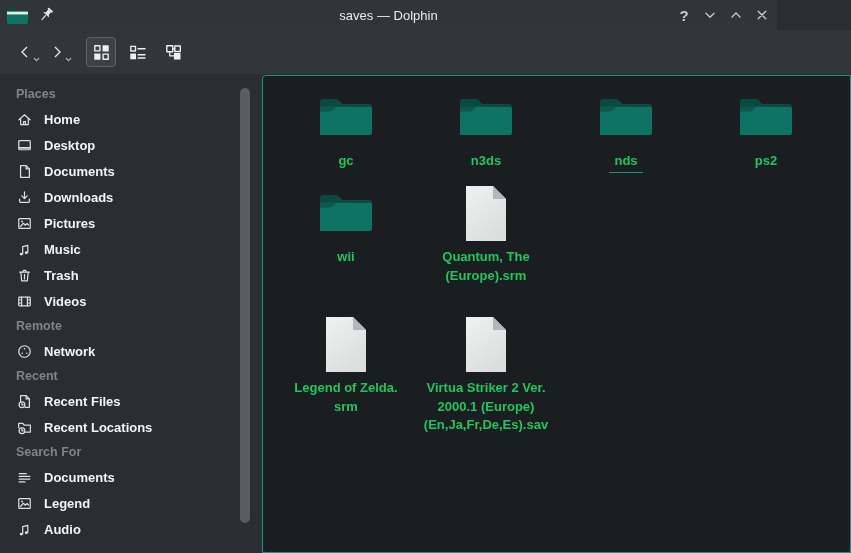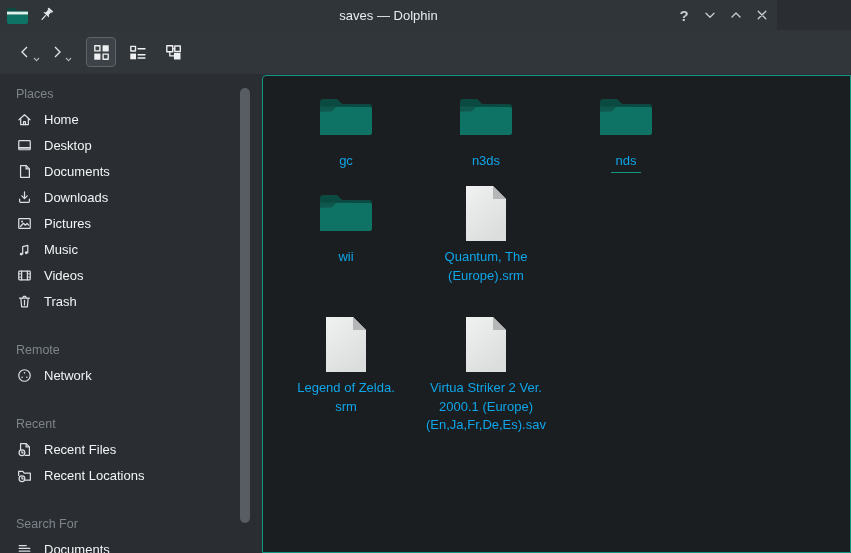--- a/index.html
+++ b/index.html
@@ -38,40 +38,40 @@
   }
   .vm-btn.selected { background:#3c4247; border-color:#5d646a; }
   .breadcrumb { position:absolute; left:264px; top:30px; height:44px; display:flex; align-items:center; gap:9px; }
   .crumb-sep { width:7px; height:7px; border-top:1.5px solid #8d959b; border-right:1.5px solid #8d959b; transform:rotate(45deg); flex:none; }
   .crumb { color:#c9ced2; font-size:13.5px; }
   .crumb.bold { color:#fcfcfc; font-weight:bold; }
   .right-group { position:absolute; right:10px; top:30px; height:44px; display:flex; align-items:center; gap:14px; color:#eff0f1; }
   .split-btn { display:flex; align-items:center; gap:8px; font-size:13.5px; color:#e9ecee; }
   .icon-btn { width:26px; height:26px; display:flex; align-items:center; justify-content:center; }
   
-  .content { position:absolute; left:0; top:74px; width:835px; height:479px; background:#2a2e33; }
+  .content { position:absolute; left:0; top:74px; width:835px; height:479px; background:#2a2e33;font-weight:bold; }
   .sidebar { position:absolute; left:0; top:0; width:260px; height:479px; overflow:hidden; padding:8px 0 0 16px; }
   .side-header { height:24px; display:flex; align-items:center; color:#7d858b; font-size:12.5px; }
-  .side-header.gap { margin-top:24px; }
+  .side-header.gap { margin-top:0; }
   .side-item { height:26px; display:flex; align-items:center; gap:11px; color:#f2f4f5; font-size:13px; }
   .side-item .si { width:17px; height:17px; color:#dde0e2; flex:none; display:flex; align-items:center; }
   .side-scrollbar {
     position:absolute; left:240px; top:14px; width:10px; height:435px;
     background:#575d62; border-radius:5px;
   }
   
   .view {
     position:absolute; left:262px; top:1px; width:589px; height:478px;
     background:#1b1e21; border:1px solid #119681; border-radius:4px 0 0 0;
     overflow:hidden;
   }
   .grid-row { position:absolute; left:13px; display:flex; }
   .cell { width:140px; display:flex; flex-direction:column; align-items:center; }
   .cell .icon-box { height:60px; width:100%; display:flex; align-items:center; justify-content:center; }
-  .cell .label { margin-top:5px; text-align:center; font-size:13px; line-height:18.5px; color:#0ea5e9; }
+  .cell .label { margin-top:5px; text-align:center; font-size:13px; line-height:18.5px; color:#22c55e; }
   .cell .label .lbl-line { display:block; }
   .cell.focused .label .lbl-line { border-bottom:1.5px solid #119681; padding:0 5px 1px 5px; }
 </style>
 </head>
 <body>
 
 <div class="window">
 
   <div class="titlebar">
     <span class="appicon">
@@ -249,38 +249,38 @@
               <path d="M6.3 12.2 V5.3 L11.1 4.1 V11"></path>
               <circle cx="4.9" cy="12.3" r="1.35" fill="currentColor" stroke="none"></circle>
               <circle cx="9.7" cy="11.1" r="1.35" fill="currentColor" stroke="none"></circle>
             </svg>
           </span>
           <span>Music</span>
         </div>
         <div class="side-item">
           <span class="si">
             <svg width="17" height="17" viewBox="0 0 16 16" fill="none" stroke="currentColor" stroke-width="1.15" stroke-linejoin="round" stroke-linecap="round">
-              <rect x="2.6" y="3.8" width="10.8" height="8.4" rx="0.8"></rect>
-              <path d="M5.3 3.9 V12.1 M10.7 3.9 V12.1"></path>
-              <path d="M2.8 6.5 H5.2 M2.8 9.5 H5.2 M10.8 6.5 H13.2 M10.8 9.5 H13.2" stroke-width="0.9"></path>
-            </svg>
-          </span>
-          <span>Videos</span>
-        </div>
-        <div class="side-item">
-          <span class="si">
-            <svg width="17" height="17" viewBox="0 0 16 16" fill="none" stroke="currentColor" stroke-width="1.15" stroke-linejoin="round" stroke-linecap="round">
               <path d="M4.6 5.2 L5.3 13 H10.7 L11.4 5.2"></path>
               <path d="M3.4 4.9 H12.6"></path>
               <path d="M6.4 4.7 L7 3.2 H9 L9.6 4.7"></path>
               <path d="M8 7 V11.2"></path>
             </svg>
           </span>
           <span>Trash</span>
         </div>
+        <div class="side-item">
+          <span class="si">
+            <svg width="17" height="17" viewBox="0 0 16 16" fill="none" stroke="currentColor" stroke-width="1.15" stroke-linejoin="round" stroke-linecap="round">
+              <rect x="2.6" y="3.8" width="10.8" height="8.4" rx="0.8"></rect>
+              <path d="M5.3 3.9 V12.1 M10.7 3.9 V12.1"></path>
+              <path d="M2.8 6.5 H5.2 M2.8 9.5 H5.2 M10.8 6.5 H13.2 M10.8 9.5 H13.2" stroke-width="0.9"></path>
+            </svg>
+          </span>
+          <span>Videos</span>
+        </div>
         <div class="side-header gap">Remote</div>
         <div class="side-item">
           <span class="si">
             <svg width="17" height="17" viewBox="0 0 16 16" fill="none" stroke="currentColor" stroke-width="1.15" stroke-linejoin="round" stroke-linecap="round">
               <circle cx="8" cy="8" r="5.4"></circle>
               <circle cx="8" cy="5.5" r="0.75" fill="currentColor" stroke="none"></circle>
               <circle cx="5.8" cy="9.7" r="0.75" fill="currentColor" stroke="none"></circle>
               <circle cx="10.2" cy="9.7" r="0.75" fill="currentColor" stroke="none"></circle>
             </svg>
           </span>
@@ -318,21 +318,21 @@
           <span>Documents</span>
         </div>
         <div class="side-item">
           <span class="si">
             <svg width="17" height="17" viewBox="0 0 16 16" fill="none" stroke="currentColor" stroke-width="1.15" stroke-linejoin="round" stroke-linecap="round">
               <rect x="2.6" y="3.5" width="10.8" height="9" rx="0.6"></rect>
               <path d="M4.2 10.8 L7 7.8 L8.8 9.6 L10.4 8 L11.8 9.4"></path>
               <circle cx="5.7" cy="6.1" r="0.9" fill="currentColor" stroke="none"></circle>
             </svg>
           </span>
-          <span>Dolphin</span>
+          <span>Legend</span>
         </div>
         <div class="side-item">
           <span class="si">
             <svg width="17" height="17" viewBox="0 0 16 16" fill="none" stroke="currentColor" stroke-width="1.15" stroke-linejoin="round" stroke-linecap="round">
               <path d="M6.3 12.2 V5.3 L11.1 4.1 V11"></path>
               <circle cx="4.9" cy="12.3" r="1.35" fill="currentColor" stroke="none"></circle>
               <circle cx="9.7" cy="11.1" r="1.35" fill="currentColor" stroke="none"></circle>
             </svg>
           </span>
           <span>Audio</span>
@@ -368,20 +368,32 @@
           <div class="cell focused" title="nds">
             <div class="icon-box">
               <svg width="56" height="46" viewBox="0 0 56 46">
      <path d="M2 8 q0-3 3-3 h13 q1.6 0 2.6 1.2 l2.2 2.6 q1 1.2 2.6 1.2 h25.6 q3 0 3 3 v25 q0 3-3 3 H5 q-3 0-3-3 z" fill="#0b4a41"></path>
      <path d="M2 12.5 H34 q1 0 1.7 0.8 L38 16 H54 V38 q0 3-3 3 H5 q-3 0-3-3 z" fill="#10584d"></path>
      <path d="M2 41 V19.5 q0-2 2-2 h8.6 q1.2 0 2-0.9 l2.4-2.7 q0.8-0.9 2-0.9 H52 q2 0 2 2 V38 q0 3-3 3 H5 q-2 0-3 0 z" fill="#0e7365"></path>
    </svg>
             </div>
             <div class="label">
               <span class="lbl-line">nds</span>
+            </div>
+          </div>
+          <div class="cell" title="ps2">
+            <div class="icon-box">
+              <svg width="56" height="46" viewBox="0 0 56 46">
+     <path d="M2 8 q0-3 3-3 h13 q1.6 0 2.6 1.2 l2.2 2.6 q1 1.2 2.6 1.2 h25.6 q3 0 3 3 v25 q0 3-3 3 H5 q-3 0-3-3 z" fill="#0b4a41"></path>
+     <path d="M2 12.5 H34 q1 0 1.7 0.8 L38 16 H54 V38 q0 3-3 3 H5 q-3 0-3-3 z" fill="#10584d"></path>
+     <path d="M2 41 V19.5 q0-2 2-2 h8.6 q1.2 0 2-0.9 l2.4-2.7 q0.8-0.9 2-0.9 H52 q2 0 2 2 V38 q0 3-3 3 H5 q-2 0-3 0 z" fill="#0e7365"></path>
+   </svg>
+            </div>
+            <div class="label">
+              <span class="lbl-line">ps2</span>
             </div>
           </div>
         </div>
         <div class="grid-row" style="top: 107px; justify-content: center;">
           <div class="cell" title="wii">
             <div class="icon-box">
               <svg width="56" height="46" viewBox="0 0 56 46">
      <path d="M2 8 q0-3 3-3 h13 q1.6 0 2.6 1.2 l2.2 2.6 q1 1.2 2.6 1.2 h25.6 q3 0 3 3 v25 q0 3-3 3 H5 q-3 0-3-3 z" fill="#0b4a41"></path>
      <path d="M2 12.5 H34 q1 0 1.7 0.8 L38 16 H54 V38 q0 3-3 3 H5 q-3 0-3-3 z" fill="#10584d"></path>
      <path d="M2 41 V19.5 q0-2 2-2 h8.6 q1.2 0 2-0.9 l2.4-2.7 q0.8-0.9 2-0.9 H52 q2 0 2 2 V38 q0 3-3 3 H5 q-2 0-3 0 z" fill="#0e7365"></path>

